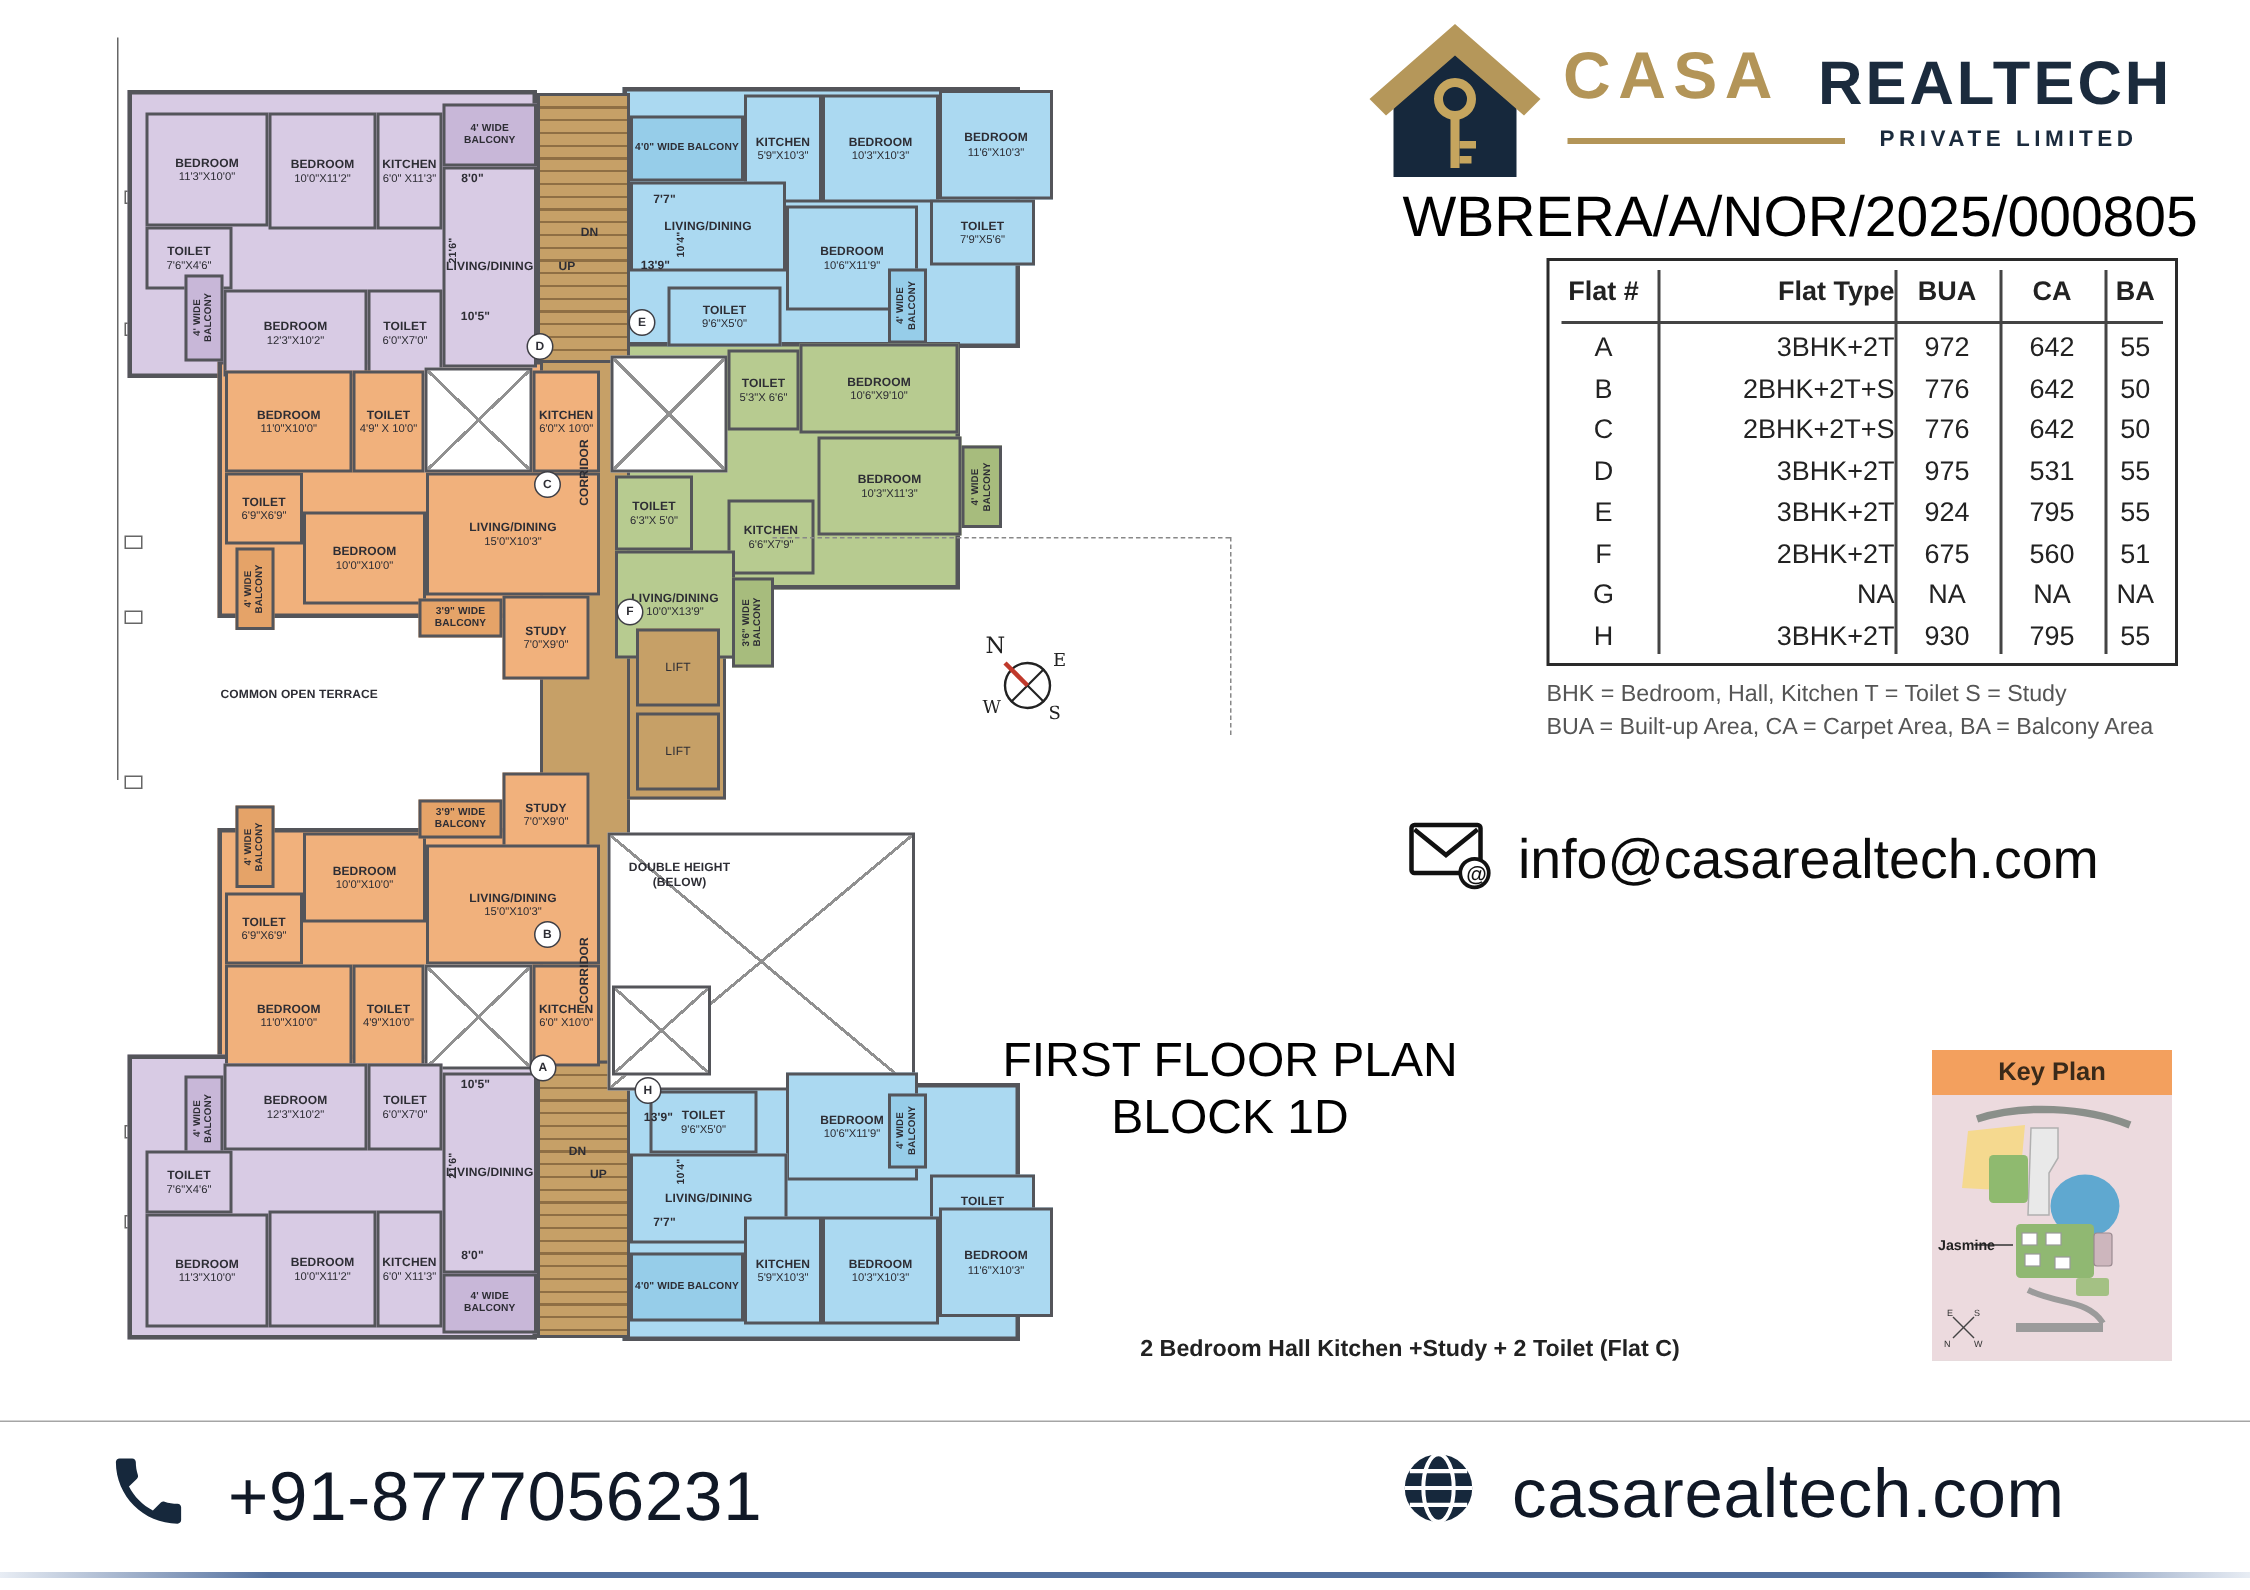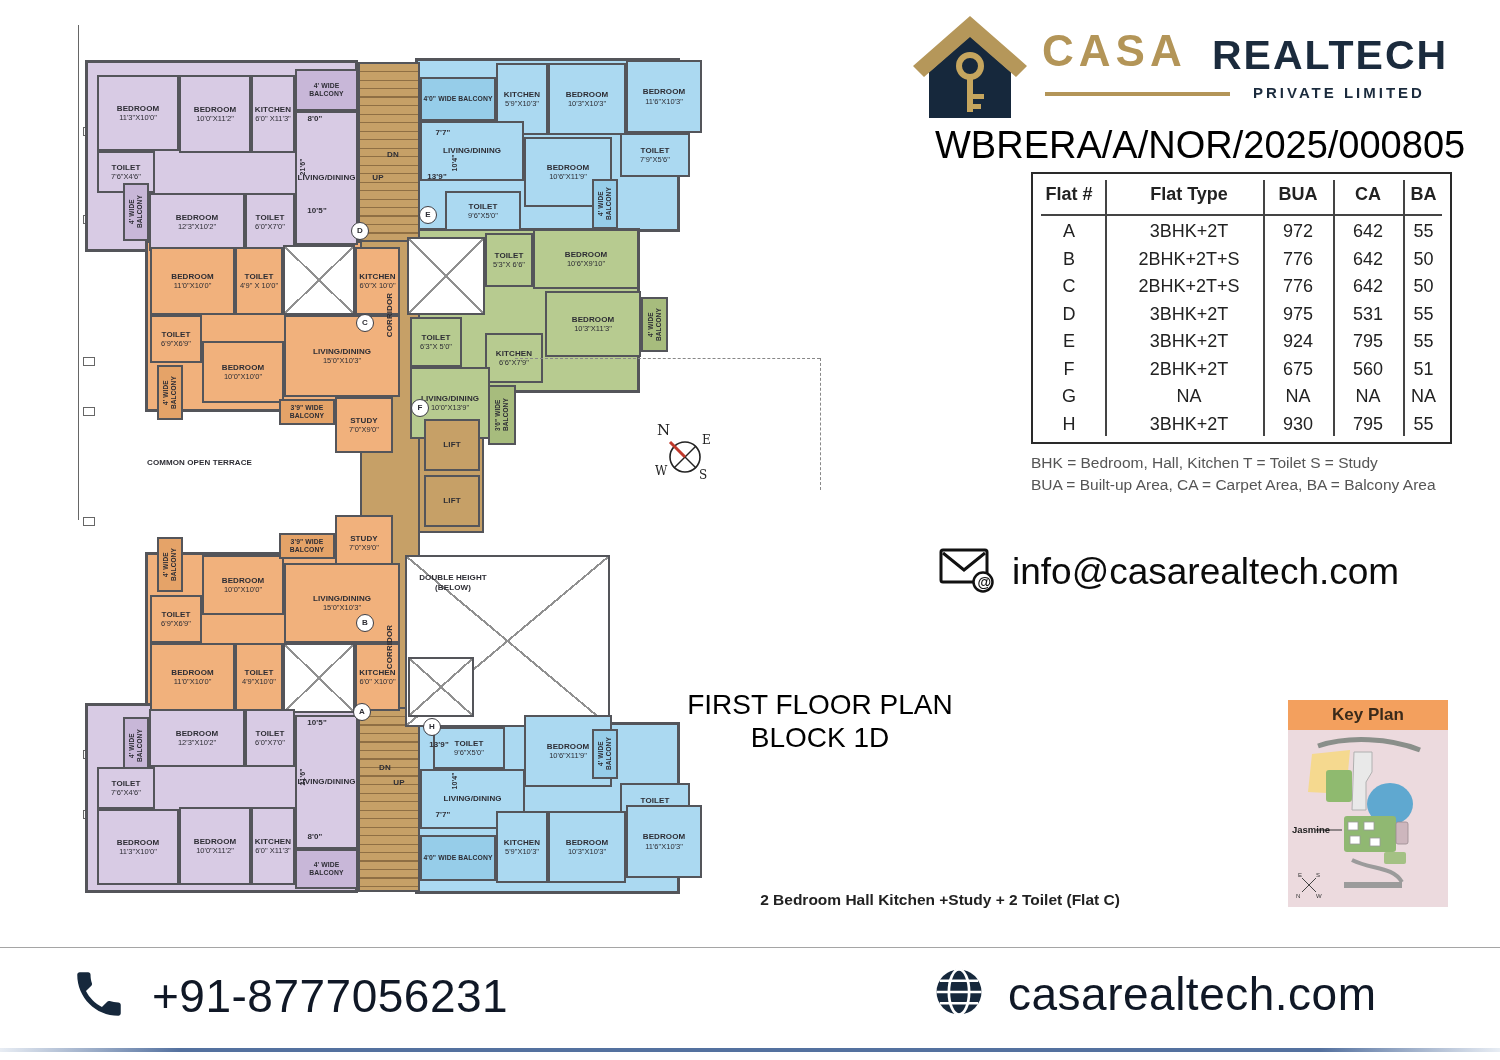--- a/index.html
+++ b/index.html
@@ -21,21 +21,21 @@
   .balcony.f-green{background:#a7bc7d}
   .room,.balcony{border:2px solid #54555a}
   .lbl{font-size:8px;font-weight:700;color:#2d2d34;line-height:1.2;letter-spacing:.1px}
   .dims{font-size:7.5px;color:#2d2d34;line-height:1.2}
   .balcony .lbl{font-weight:600;font-size:6.8px}
   .vert .lbl{writing-mode:vertical-rl;transform:rotate(180deg);font-size:6.5px}
   .corridor{background:#c6a067;border:2.5px solid #54555a}
   .stair{border:2.5px solid #54555a;
          background:repeating-linear-gradient(to bottom,#c6a067 0 7px,#8f6f44 7px 8.5px)}
   .lift{background:#c6a067;border:2px solid #54555a}
-  .lift .lbl{font-size:8px;font-weight:700}
+  .lift .lbl{font-size:8px;font-weight:400}
   .shaft,.white{background-color:#fff;border:2.5px solid #54555a;
     background-image:
       linear-gradient(to top right,transparent calc(50% - 1px),#909090 calc(50% - 1px),#909090 calc(50% + 1px),transparent calc(50% + 1px)),
       linear-gradient(to bottom right,transparent calc(50% - 1px),#909090 calc(50% - 1px),#909090 calc(50% + 1px),transparent calc(50% + 1px))}
   .dim{transform:translate(-50%,-50%);font-size:7px;color:#222;white-space:nowrap;font-weight:600;border:none}
   .dim.vert{writing-mode:vertical-rl;transform:translate(-50%,-50%) rotate(180deg)}
   .dim.vert .lbl{writing-mode:inherit;transform:none;font-size:7px;font-weight:600}
   .text{transform:translate(0,-50%);font-size:7.5px;letter-spacing:.8px;color:#555;white-space:nowrap}
   .text2{transform:translate(-50%,-50%);font-size:8.5px;font-weight:700;color:#333;line-height:1.25}
   .vtext{transform:translate(-50%,-50%) rotate(180deg);writing-mode:vertical-rl;
@@ -60,39 +60,39 @@
              letter-spacing:3px;color:#1b2b3d}
   #rera{position:absolute;left:935px;top:124px;width:520px;font-size:38px;color:#000;white-space:nowrap}
 
   
   #flat-table{position:absolute;left:1031px;top:172px;width:417px;height:268px;
               border:2px solid #2a2a2a;background:#fff;display:flex;flex-direction:column}
   .thead,.trow{display:grid;grid-template-columns:72px 158px 70px 70px 41px;align-items:center}
   .thead{height:40px;font-size:18px;font-weight:600;color:#222}
   .trow{font-size:18px;color:#222;font-weight:500}
   .td,.th{text-align:center}
-  .td.c1,.th.c1{text-align:center;padding-left:10px}
+  .td.c1,.th.c1{text-align:right;padding-left:10px}
   .hline{position:absolute;left:8px;right:8px;top:40px;height:1.5px;background:#444}
   .tbody{flex:1;display:flex;flex-direction:column;justify-content:space-around;padding:4px 0}
   .vsep{position:absolute;top:6px;bottom:6px;width:1.5px;background:#444}
 
   #legend{position:absolute;left:1031px;top:452px;font-size:15.5px;color:#555;line-height:1.45}
 
   #email-row{position:absolute;left:938px;top:546px;display:flex;align-items:center;gap:16px}
   #email-text{font-size:37px;color:#0b0b0b}
 
   
   #key-plan{position:absolute;left:1288px;top:700px;width:160px;height:207px;
             box-shadow:0 0 0 1px #d8c9cc inset;background:#ecdade}
   #key-plan-header{height:30px;background:#f3a05e;display:flex;align-items:center;
                    justify-content:center;font-size:17px;font-weight:700;color:#3a2a1a}
 
   
   #plan-title{position:absolute;left:620px;top:688px;width:400px;text-align:center;
-              font-size:28px;color:#000;line-height:1.18}
+              font-size:32px;color:#000;line-height:1.18}
   #caption{position:absolute;left:700px;top:891px;width:480px;text-align:center;
            font-size:15.5px;font-weight:600;color:#222}
 
   
   #footer-line{position:absolute;left:0;top:947px;width:1500px;height:1px;background:#a5a5a5}
   #phone-row{position:absolute;left:70px;top:965px;display:flex;align-items:center;gap:24px}
   #phone-text,#site-text{font-size:46px;font-weight:500;color:#101826;letter-spacing:.5px}
   #site-row{position:absolute;left:932px;top:965px;display:flex;align-items:center;gap:22px}
   #bottom-line{position:absolute;left:0;top:1048px;width:1500px;height:4px;
                background:linear-gradient(90deg,#e8edf4,#54719f 12%,#54719f 88%,#e8edf4)}

